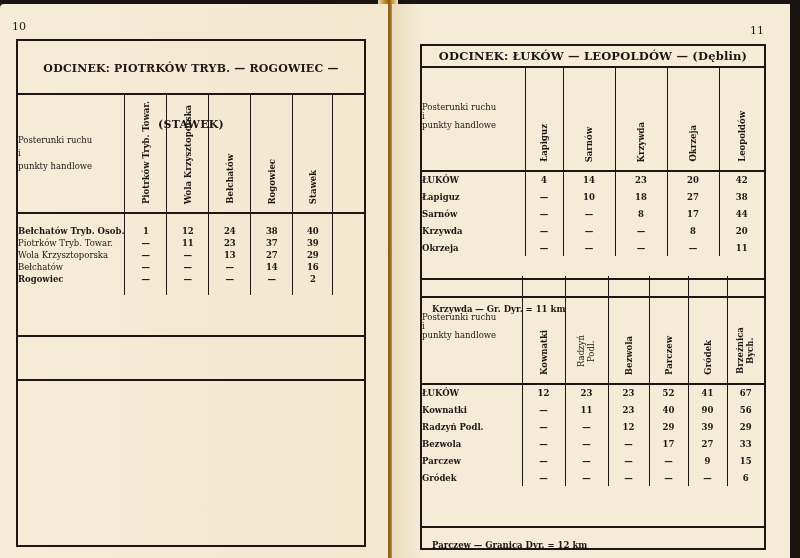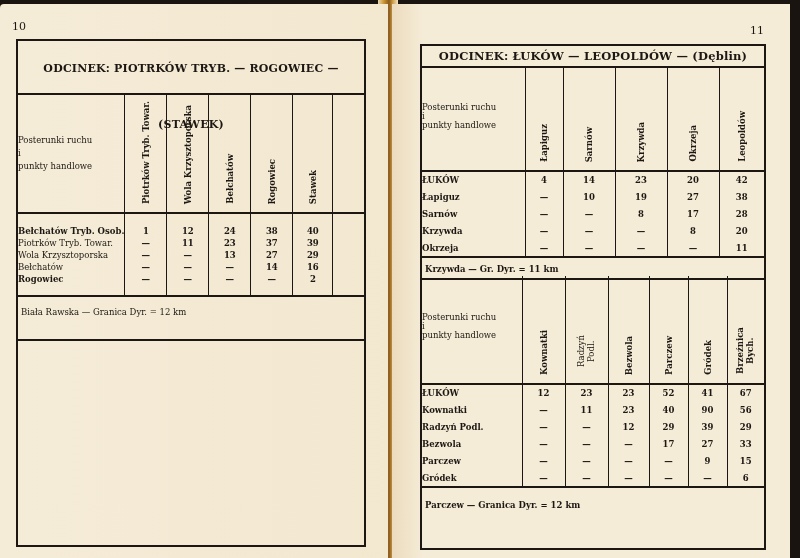--- a/index.html
+++ b/index.html
@@ -39,21 +39,21 @@
   .hdr-row th.vcol { border-left:1.5px solid #1c1712; }
   .corner { font-weight:normal; font-size:8.5px; line-height:13px; text-align:left; vertical-align:middle !important; }
   .vlabel {
     writing-mode:vertical-rl; transform:rotate(180deg);
     font-weight:bold; font-size:8.5px; white-space:nowrap; display:inline-block;
     padding:6px 0;
   }
   td.num { text-align:center; font-weight:bold; border-left:1.5px solid #1c1712; }
   td.rlabel { padding-left:3px; white-space:nowrap; }
   td.rlabel.bold { font-weight:bold; }
-  .note-area { border-top:2px solid #1c1712; font-size:8.5px; padding:4px 3px; line-height:14px; font-weight:bold; }
+  .note-area { border-top:2px solid #1c1712; font-size:8.5px; padding:4px 10px; line-height:14px; font-weight:bold;margin-top:40px; }
 
   .right-box1 { left:28px; top:40px; width:342px; height:232px; }
   .right-box1 .title { height:20px; line-height:20px; border-bottom:2px solid #1c1712; }
   .right-box2 { left:28px; top:272px; width:342px; height:272px; border-top:none; }
   .right-box2 .title { height:40px; line-height:40px; border-bottom:2px solid #1c1712; border-top:2px solid #1c1712; }
 </style>
 </head>
 <body>
 
 <div class="gutter"></div>
@@ -145,21 +145,20 @@
             <td class="num"></td>
             <td class="num"></td>
             <td class="num"></td>
             <td class="num"></td>
             <td class="num"></td>
             <td class="num"></td>
           </tr>
     </tbody>
       </table>
     <div class="note-area" style="padding-top:8px;height:30px;border-bottom:2px solid #1c1712;">
-      <div style="font-weight:normal">Biała Rawska — Granica Dyr. = 12 km</div>
     </div>
   </div>
 </div>
 
 <div class="page right">
   <div class="page-num">11</div>
 
   <div class="box right-box1">
     <div class="title">ODCINEK: ŁUKÓW — LEOPOLDÓW — (Dęblin)</div>
     <table class="dist">
@@ -189,31 +188,31 @@
         <td class="num">4</td>
         <td class="num">14</td>
         <td class="num">23</td>
         <td class="num">20</td>
         <td class="num">42</td>
       </tr>
       <tr style="height:17px">
         <td class="rlabel bold">Łapiguz</td>
         <td class="num">—</td>
         <td class="num">10</td>
-        <td class="num">19</td>
+        <td class="num">18</td>
         <td class="num">27</td>
         <td class="num">38</td>
       </tr>
       <tr style="height:17px">
         <td class="rlabel bold">Sarnów</td>
         <td class="num">—</td>
         <td class="num">—</td>
         <td class="num">8</td>
         <td class="num">17</td>
-        <td class="num">28</td>
+        <td class="num">44</td>
       </tr>
       <tr style="height:17px">
         <td class="rlabel bold">Krzywda</td>
         <td class="num">—</td>
         <td class="num">—</td>
         <td class="num">—</td>
         <td class="num">8</td>
         <td class="num">20</td>
       </tr>
       <tr style="height:17px">

